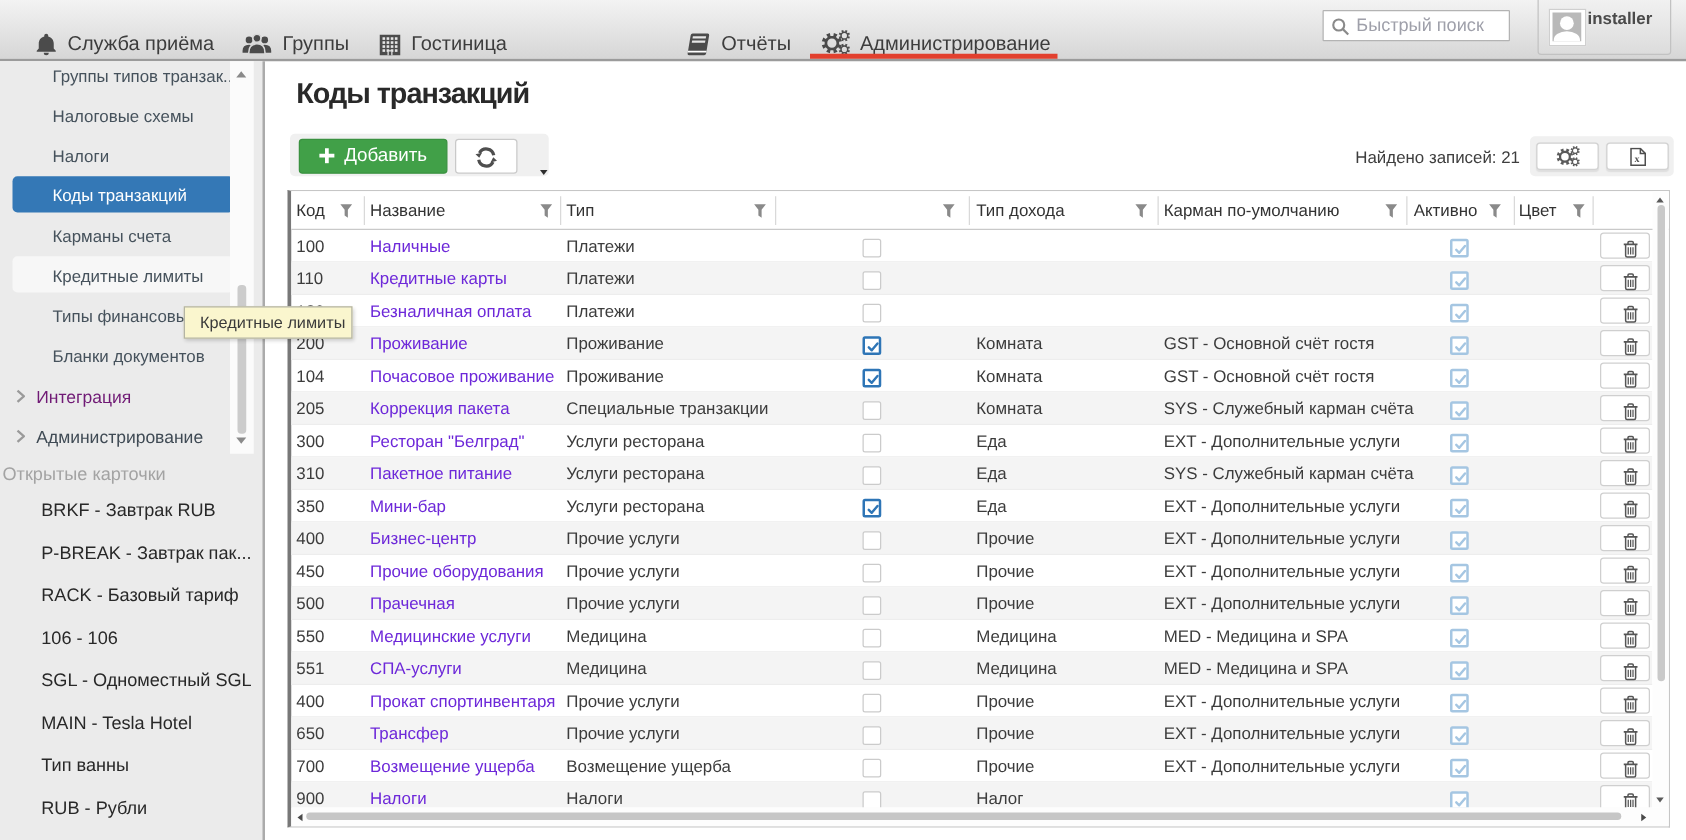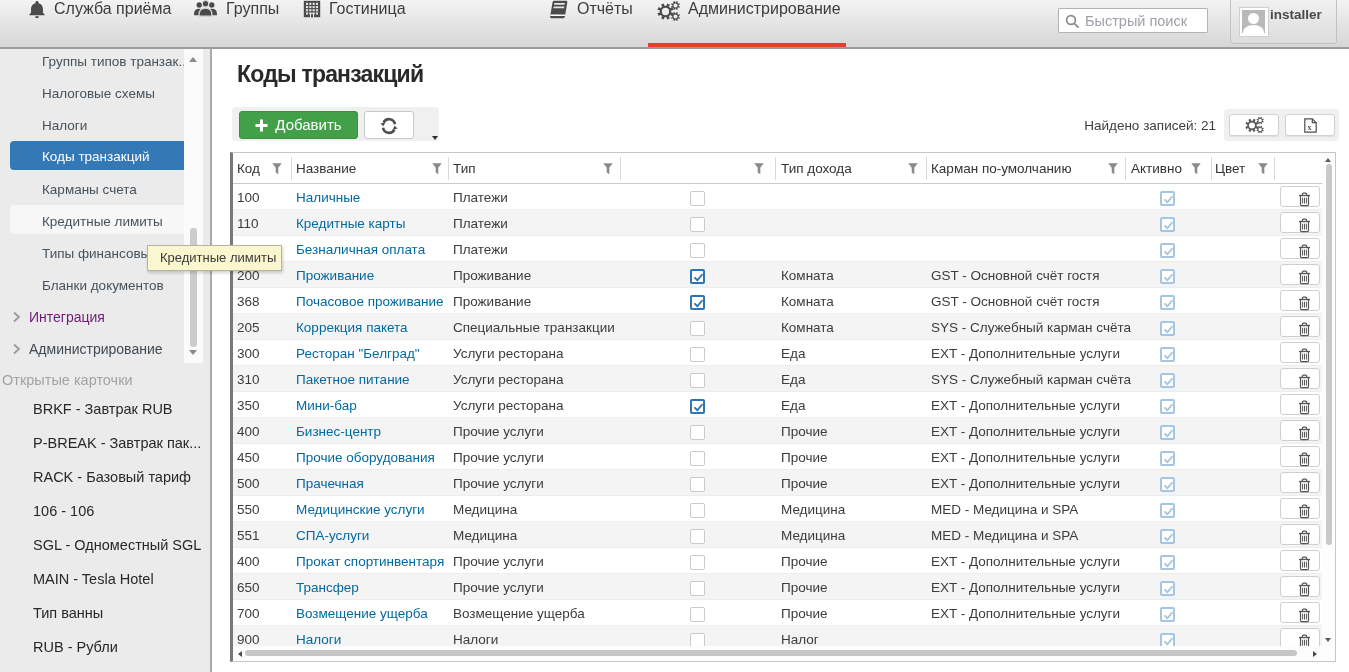--- a/index.html
+++ b/index.html
@@ -1,21 +1,21 @@
 <!DOCTYPE html>
 <html><head><meta charset="utf-8"><style>
 
 *{margin:0;padding:0;box-sizing:border-box}
 html,body{width:1349px;height:672px;overflow:hidden;background:#fff;
  font-family:"Liberation Sans",sans-serif;}
 #page{position:absolute;left:0;top:0;width:1349px;height:672px;overflow:hidden}
 
 #topbar{position:absolute;left:0;top:0;width:1349px;height:49px;
  background:linear-gradient(#f3f3f3,#d6d6d6);border-bottom:2px solid #9b9b9b}
-.nav{position:absolute;top:0;height:45px;display:flex;align-items:flex-start;
+.nav{position:absolute;top:0;height:45px;display:flex;align-items:flex-end;
  color:#3d3d3d;font-size:16px;white-space:nowrap}
 .nav svg{margin-right:8px}
 #redline{position:absolute;left:648px;top:43px;width:198px;height:4px;background:#e2402e}
 #search{position:absolute;left:1058px;top:8px;width:150px;height:25px;background:#fff;
  border:1px solid #b3b3b3;border-radius:1px}
 #search span{position:absolute;left:26px;top:4px;font-size:14.5px;color:#9fa0aa}
 #userbox{position:absolute;left:1230px;top:-2px;width:107px;height:46px;
  background:linear-gradient(#f1f1f1,#dcdcdc);border:1px solid #c2c2c2;border-radius:0 0 3px 3px}
 #avatar{position:absolute;left:8px;top:8px;width:30px;height:30px;background:#fff;
  border:1px solid #cfcfcf}
@@ -58,21 +58,21 @@
  border:1px solid #c6c6c6;border-left:3px solid #787878}
 #ghead{position:absolute;left:0;top:0;width:1102px;height:31px;background:#fff;
  border-bottom:1px solid #c9c9c9}
 .hc{position:absolute;top:0;height:31px;font-size:13.5px;color:#333;line-height:31px;white-space:nowrap}
 .hsep{position:absolute;top:4px;height:23px;width:1px;background:#d9d9d9}
 .fn{position:absolute}
 #gbody{position:absolute;left:0;top:31px;width:1089px;height:462px;overflow:hidden}
 .row{position:absolute;left:0;width:1089px;height:26px;border-bottom:1px solid #ededed}
 .row.alt{background:#f4f4f4}
 .cell{position:absolute;top:50%;transform:translateY(-50%);font-size:13.5px;color:#3c3c3c;white-space:nowrap}
-.lnk{color:#0369a1}
+.lnk{color:#6d28d9}
 .cb{position:absolute;width:15px;height:15px;background:#fff;border:1px solid #cbcbcb;border-radius:2px}
 .cbc{border:2px solid #2e75b6}
 .cbd{border:2px solid #a5c6e2}
 .delbtn{position:absolute;left:1047px;width:40px;height:21px;background:#fff;
  border:1px solid #cfcfcf;border-radius:3px}
 .tr{position:absolute}
 #vscroll{position:absolute;left:1089px;top:0;width:13px;height:493px;background:#fdfdfd}
 #vthumb{position:absolute;left:4px;top:11px;width:6px;height:381px;background:#c9c9c9;border-radius:3px}
 #hscroll{position:absolute;left:0;top:493px;width:1102px;height:15px;background:#fdfdfd}
 #hthumb{position:absolute;left:12px;top:4px;width:1052px;height:6px;background:#c6c6c6;border-radius:3px}
@@ -349,21 +349,21 @@
 <div class="delbtn" style="top:2px">
             <svg class="tr" style="left:17px;top:5px" width="13" height="15" viewBox="0 0 13 15">
               <path d="M1 3.5 H12" stroke="#555" stroke-width="1.3" fill="none"></path>
               <path d="M4.4 3.3 V2 Q4.4 1.1 5.3 1.1 H7.7 Q8.6 1.1 8.6 2 V3.3" stroke="#555" stroke-width="1.2" fill="none"></path>
               <path d="M2.5 3.5 V12.4 Q2.5 13.6 3.7 13.6 H9.3 Q10.5 13.6 10.5 12.4 V3.5" stroke="#555" stroke-width="1.2" fill="none"></path>
               <path d="M4.6 5.7 V11.5 M6.5 5.7 V11.5 M8.4 5.7 V11.5" stroke="#555" stroke-width="1" fill="none"></path>
             </svg>
           </div>
 </div>
 <div class="row" style="top:104px">
-<div class="cell" style="left:4px">368</div>
+<div class="cell" style="left:4px">104</div>
 <div class="cell lnk" style="left:63px">Почасовое проживание</div>
 <div class="cell" style="left:220px">Проживание</div>
 <div class="cb cbc" style="left:457px;top:7px">
             <svg width="11" height="11" viewBox="0 0 12 12" style="position:absolute;left:0.5px;top:0.5px">
               <path d="M2.2 6.4 L4.8 9 L9.8 3.0" stroke="#2e75b6" stroke-width="2.1" fill="none" stroke-linecap="round" stroke-linejoin="round"></path>
             </svg>
           </div>
 <div class="cell" style="left:548px">Комната</div>
 <div class="cell" style="left:698px">GST - Основной счёт гостя</div>
 <div class="cb cbd" style="left:927px;top:7px">

